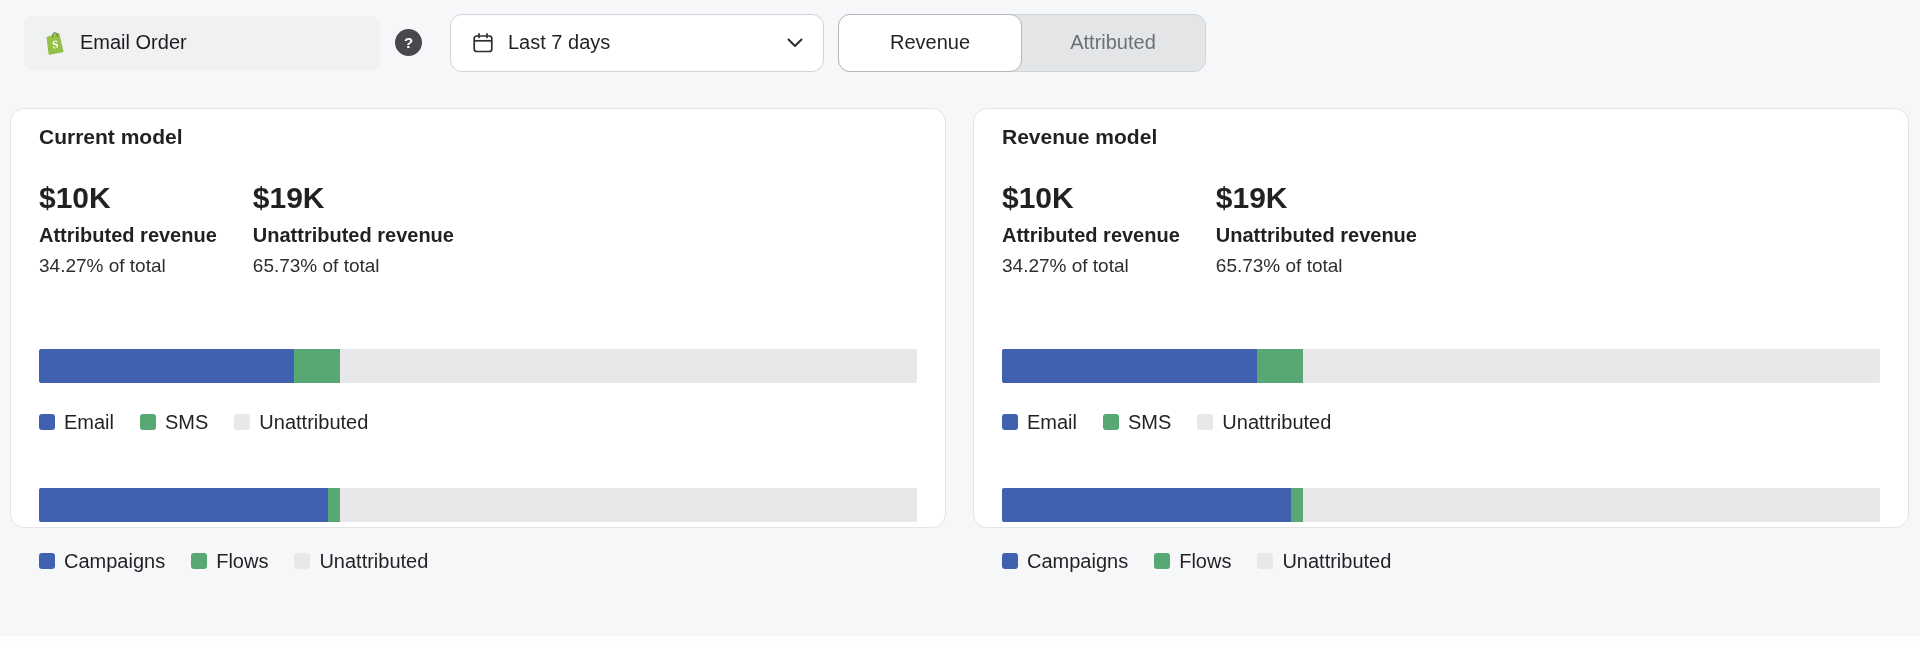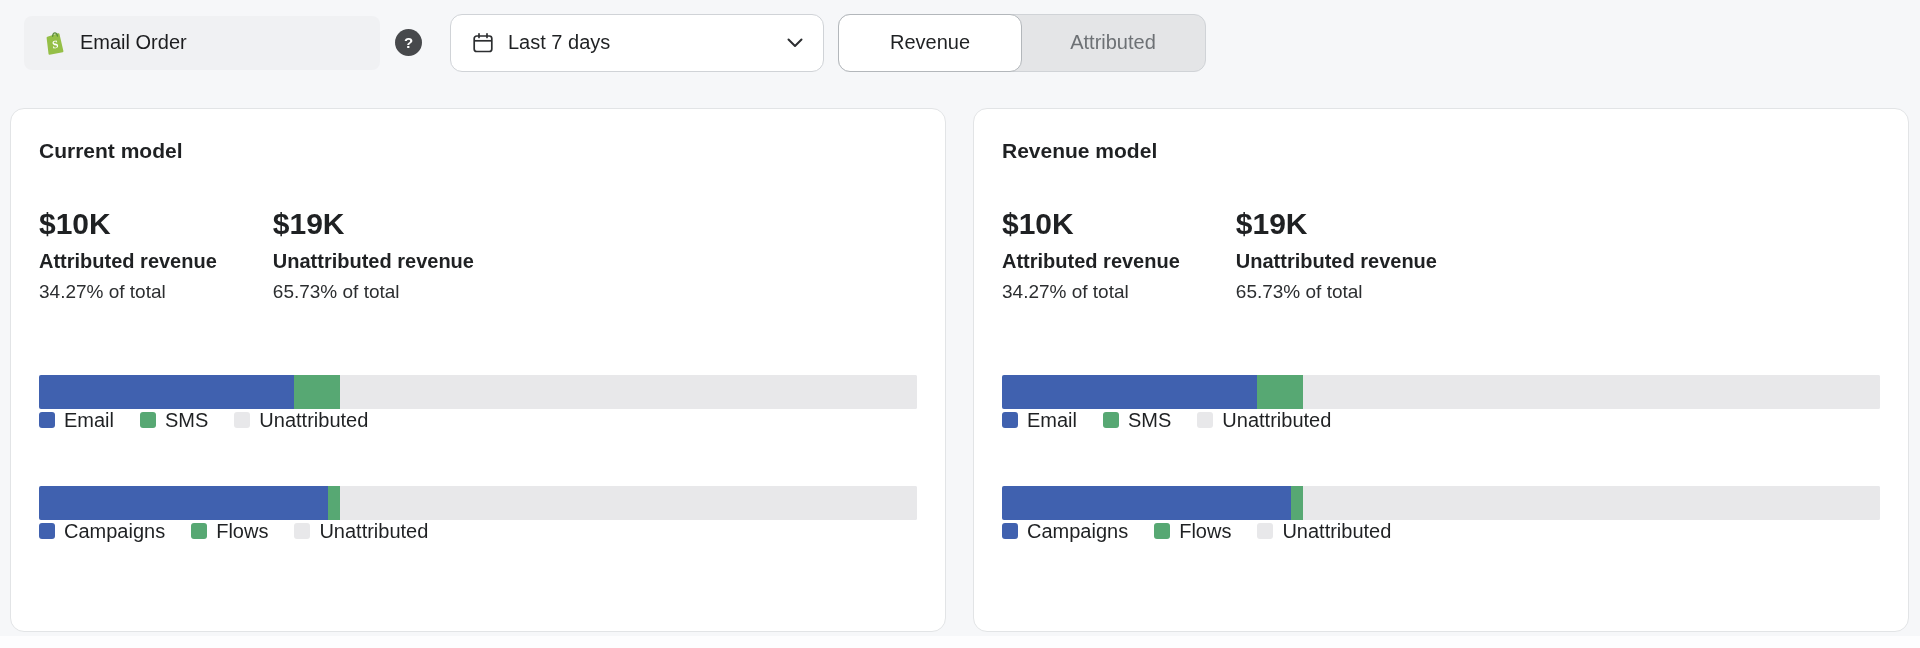--- a/index.html
+++ b/index.html
@@ -89,46 +89,46 @@
 
   
   .cards {
     display: flex;
     gap: 27px;
     padding: 0 10px;
     margin-top: 36px;
   }
   .card {
     width: 936px;
-    height: 524px;
+    height: 420px;
     background: #ffffff;
     border: 1px solid #e2e4e6;
     border-radius: 14px;
-    padding: 30px 28px;
+    padding: 16px 28px;
   }
   .card-title { font-size: 21px; font-weight: 700; color: #1f2123; }
 
-  .metrics { display: flex; gap: 56px; margin-top: 44px; }
+  .metrics { display: flex; gap: 36px; margin-top: 32px; }
   .metric .value { font-size: 30px; font-weight: 700; line-height: 1.15; }
   .metric .mlabel { font-size: 20px; font-weight: 700; margin-top: 8px; }
   .metric .msub { font-size: 19px; font-weight: 400; margin-top: 8px; color: #2c2e30; }
 
   .bar {
     height: 34px;
     width: 100%;
     display: flex;
     overflow: hidden;
     border-radius: 2px;
     background: var(--gray);
   }
   .bar-1 { margin-top: 72px; }
   .bar-2 { margin-top: 54px; }
   .bar-seg { height: 100%; }
 
-  .legend { display: flex; align-items: flex-end; gap: 26px; }
+  .legend { display: flex; align-items: flex-end; gap: 26px; margin-top: 28px; }
   .legend-item { display: flex; align-items: center; }
   .swatch {
     width: 16px; height: 16px;
     border-radius: 3px;
     margin-right: 9px;
     flex: 0 0 auto;
   }
   .legend-label { font-size: 20px; color: #1f2123; }
 
   .footer-strip {

